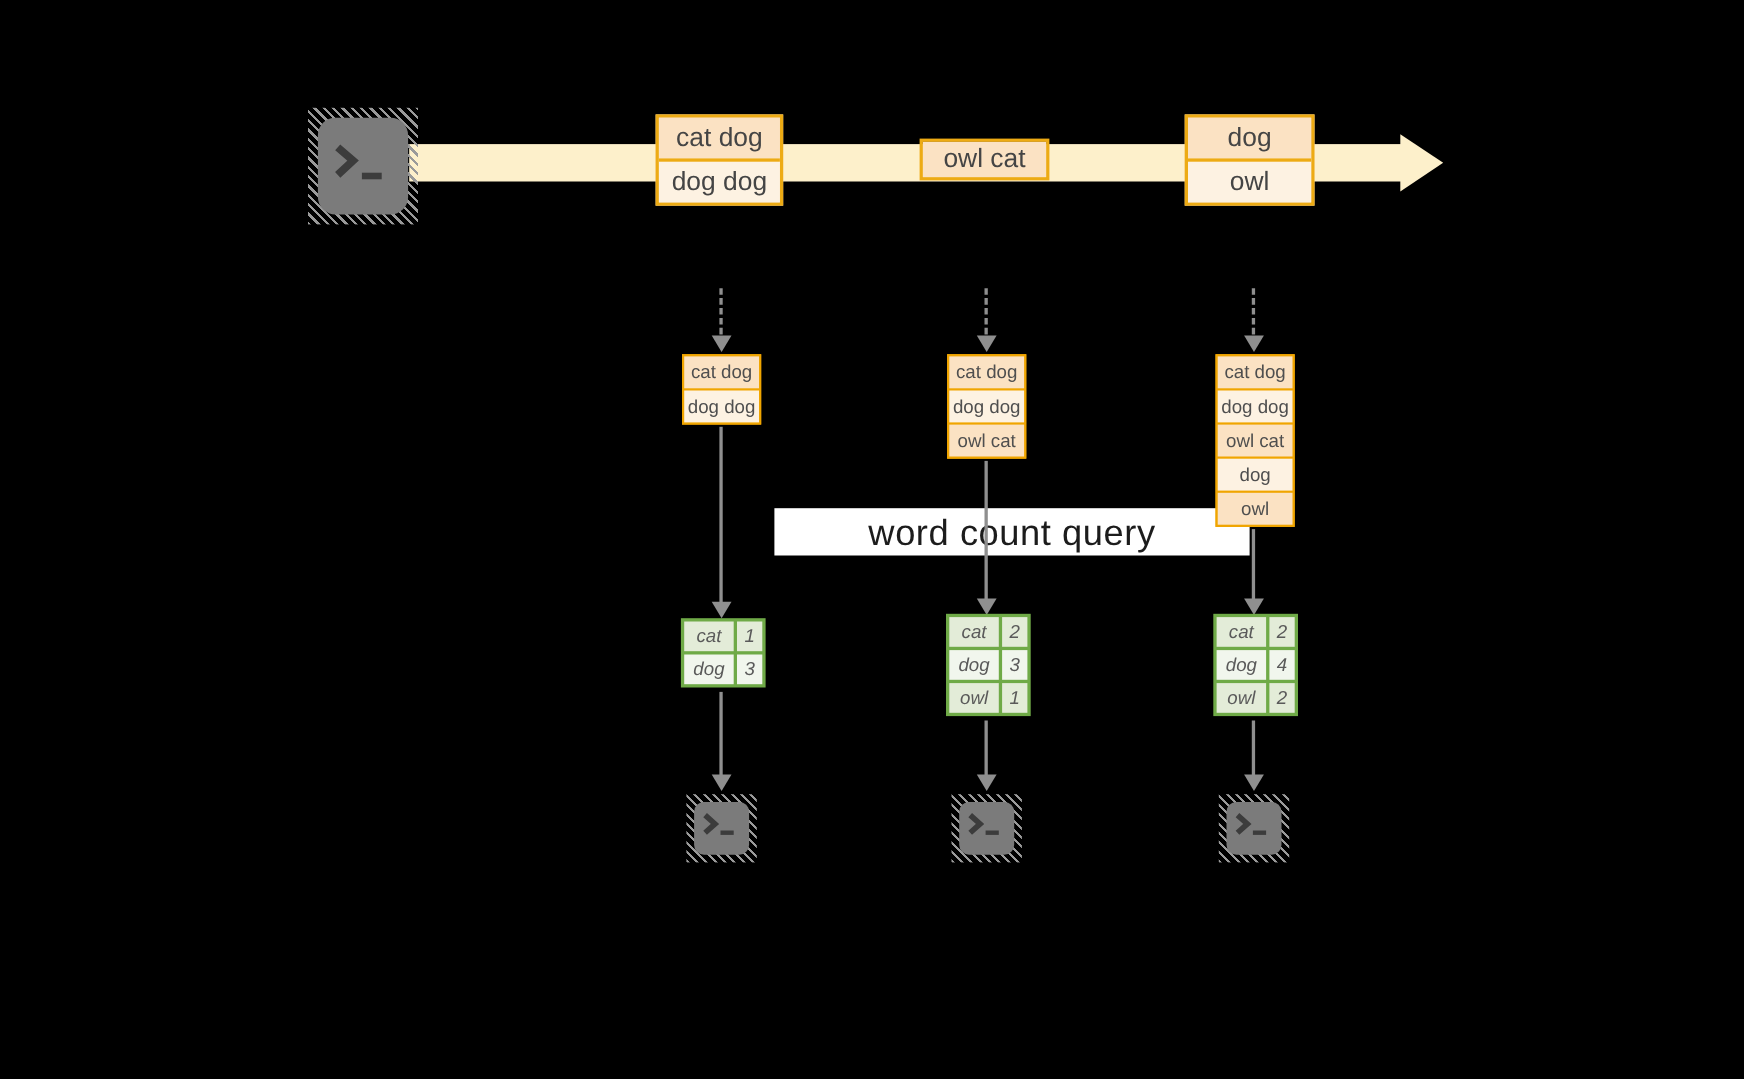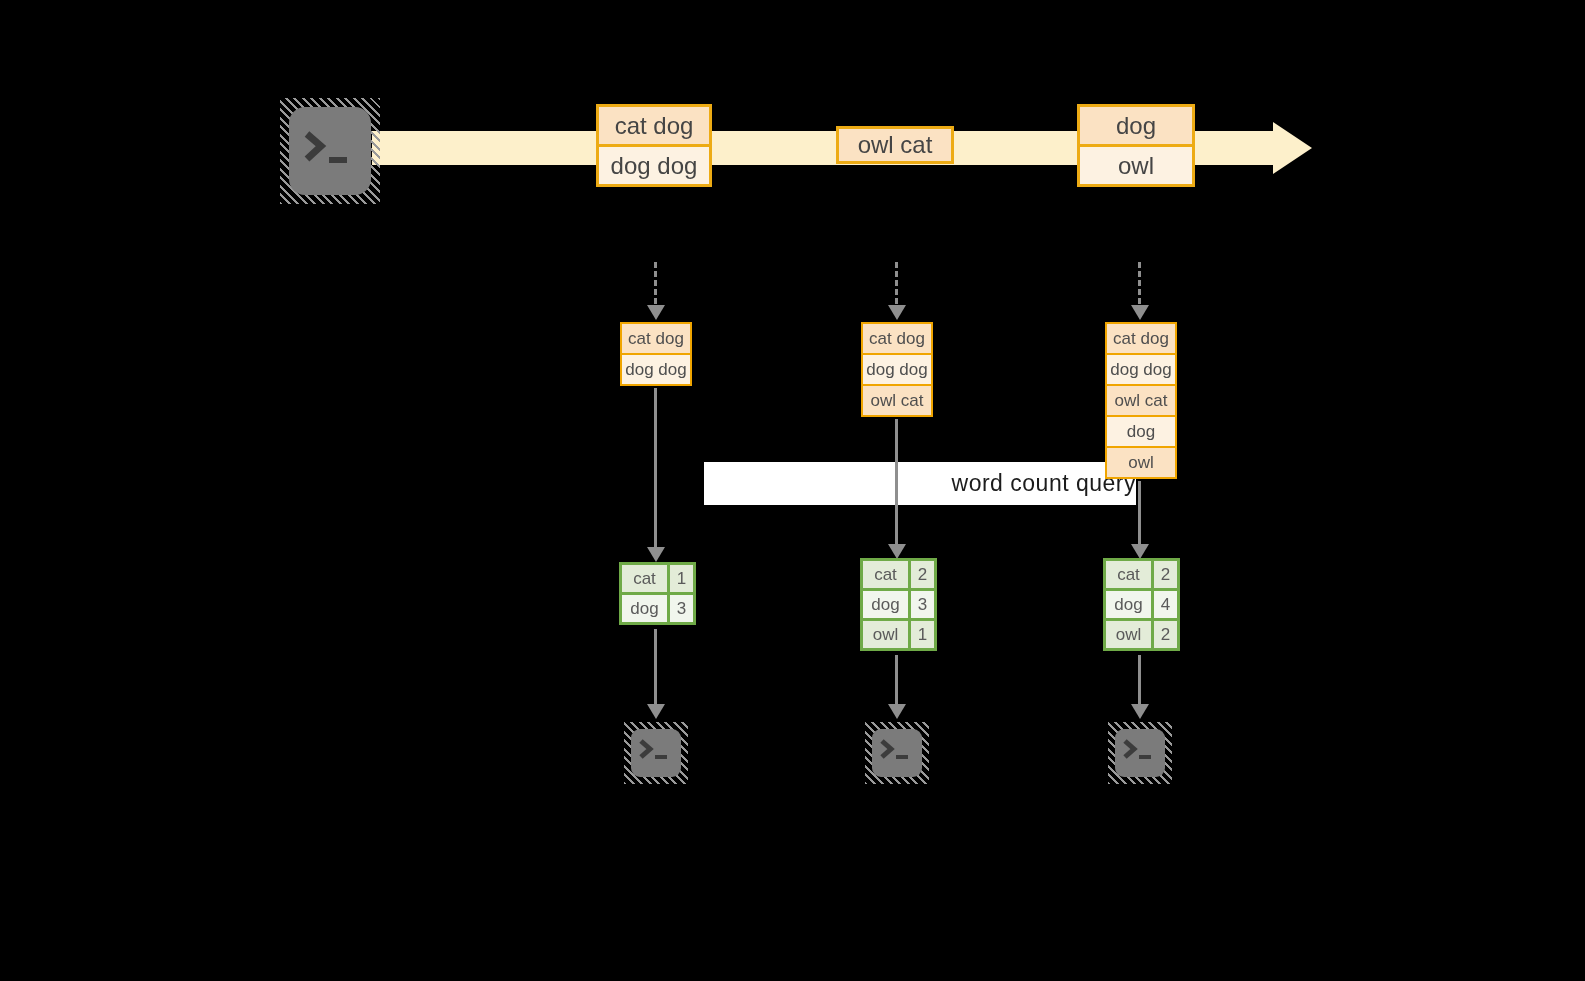--- a/index.html
+++ b/index.html
@@ -25,25 +25,25 @@
   .vdash{position:absolute;width:0;border-left:3px dashed #8f8f8f;z-index:2;}
   .ahead{position:absolute;width:0;height:0;z-index:2;
     border-left:9px solid transparent;border-right:9px solid transparent;border-top:15px solid #8f8f8f;}
   
   .stack{position:absolute;border:2px solid #f0a500;z-index:3;background:#f0a500;}
   .stack .srow{height:29px;line-height:29px;width:68px;text-align:center;font-size:17px;color:#4f4f4f;background:#fbe2c3;}
   .stack .srow + .srow{margin-top:2px;}
   .stack .srow.alt{background:#fdf2e2;}
   
   .banner{position:absolute;left:704px;top:462px;width:432px;height:43px;background:#ffffff;z-index:1;
-    display:flex;align-items:center;justify-content:flex-end;
-    font-size:23px;font-weight:300;color:#1c1c1c;letter-spacing:.5px;}
+    display:flex;align-items:center;justify-content:center;
+    font-size:33px;font-weight:300;color:#1c1c1c;letter-spacing:.5px;}
   
   .gtable{position:absolute;background:#6faa47;padding:3px;z-index:3;
-    display:grid;grid-template-columns:45px 23px;gap:3px;}
+    display:grid;grid-template-columns:45px 23px;gap:3px;font-style:italic;}
   .gcell{height:27px;line-height:27px;text-align:center;font-size:17px;color:#5a5a5a;background:#f1f6ed;}
   .gcell.tint{background:#e3ecd8;}
   
   .term{position:absolute;background:repeating-linear-gradient(45deg,#9a9a9a 0 2px,transparent 2px 6px);z-index:3;}
   .term-body{position:absolute;background:#7b7b7b;}
   .term-big{left:280px;top:98px;width:100px;height:106px;}
   .term-big .term-body{inset:9px;border-radius:16px;}
   .term-sm .term-body{inset:7px;border-radius:9px;}
   .glyph{position:absolute;}
 </style>

